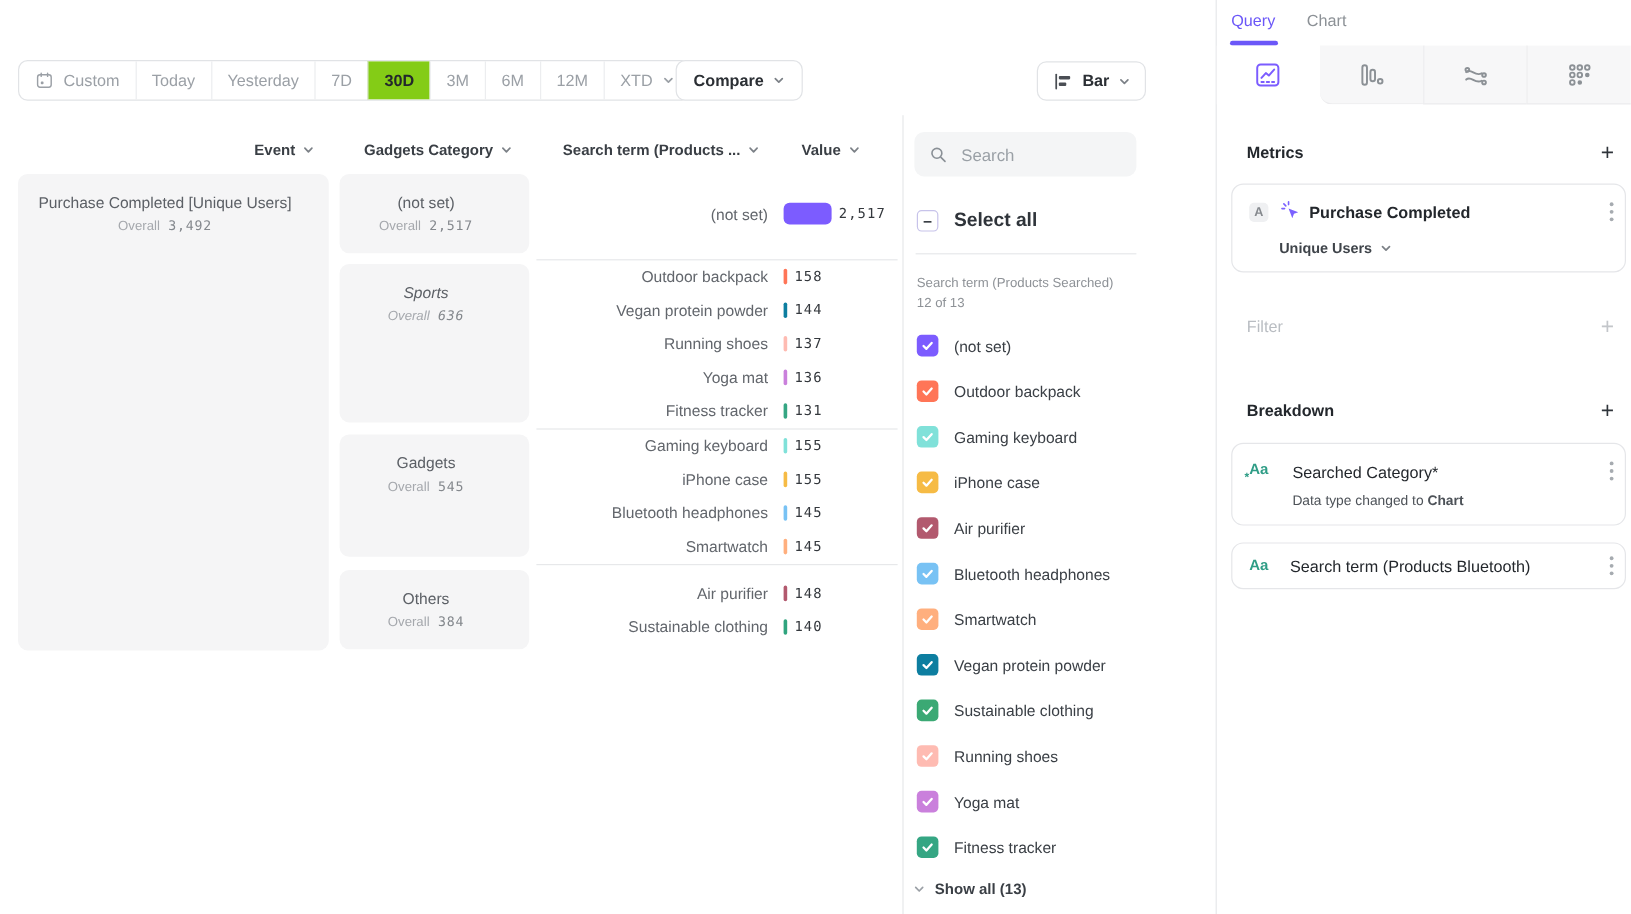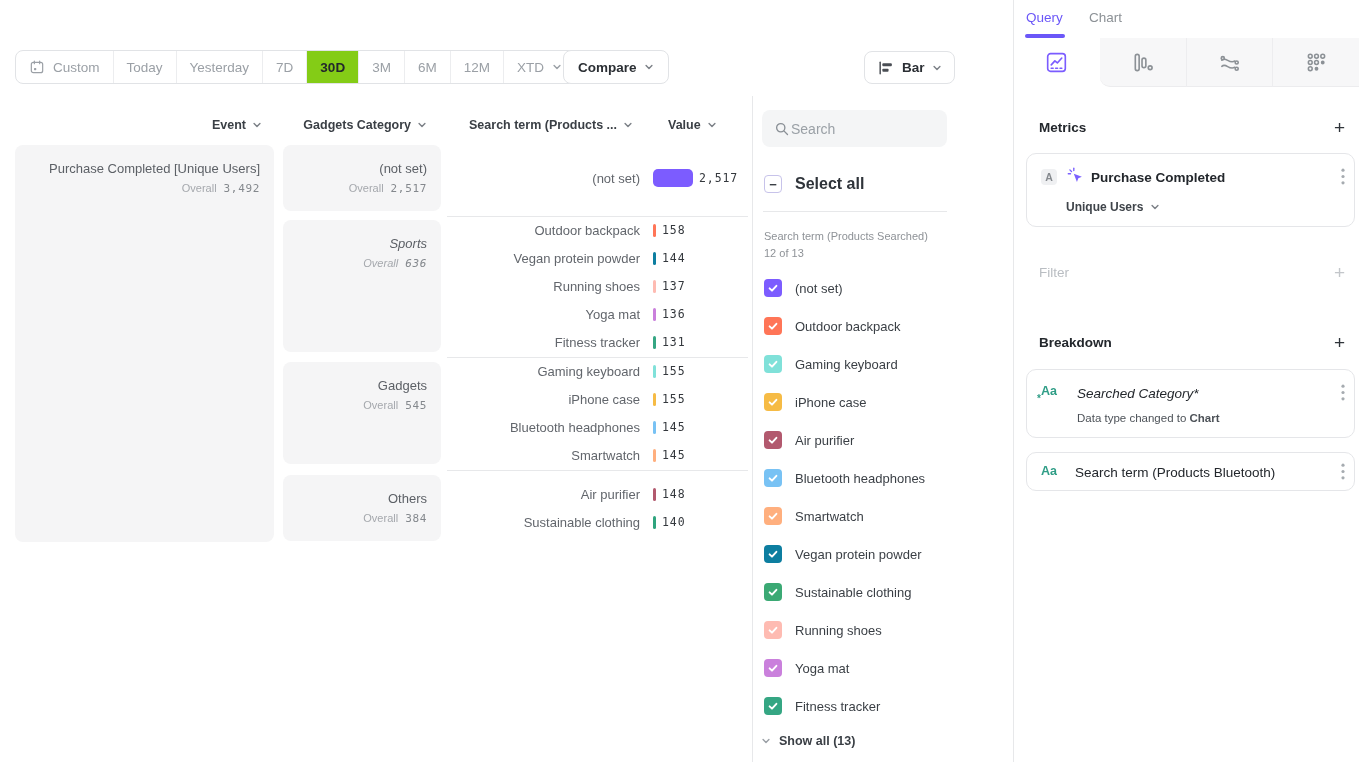--- a/index.html
+++ b/index.html
@@ -18,37 +18,37 @@
        border:1px solid #e1e3e6;border-radius:8px;background:#fff;font-size:13.5px;font-weight:bold;
        color:#2b2f34;box-sizing:border-box;cursor:pointer}
   .chev{color:#7c8187;display:inline-flex;align-items:center}
   .chev.lite{color:#9ba0a6}
   
   .th{position:absolute;top:117px;height:16px;display:flex;align-items:center;gap:6px;font-size:12.5px;
       font-weight:bold;color:#3a3f45;justify-content:flex-end}
   .th.left{justify-content:flex-start}
   
   .gcard{position:absolute;background:#f5f5f6;border-radius:8px;box-sizing:border-box;
-         padding:17px 14px 0 0;text-align:right}
+         padding:17px 14px 0 0;text-align:center}
   .gname{font-size:13px;color:#5c6066;line-height:1.15}
   .gover{margin-top:5px;font-size:11px;color:#a5a8ad}
   .gover .num{color:#84888d;font-family:"DejaVu Sans Mono",monospace;font-size:11px;
          letter-spacing:.06em;margin-left:7px}
   
   .trow{position:absolute;left:455px;width:300px;height:28px;display:flex;align-items:center}
   .tlabel{width:185px;text-align:right;font-size:13px;color:#62666c;white-space:nowrap}
   .tbar{margin-left:13px;flex:none}
   .tval{margin-left:6px;font-family:"DejaVu Sans Mono",monospace;font-size:11.5px;color:#34383d;
         letter-spacing:.08em}
   .sep{position:absolute;left:447px;width:301px;height:1px;background:#e7e8ea}
   .vdiv{position:absolute;left:752px;top:96px;bottom:0;width:1px;background:#e7e8ea}
   
   .legend{position:absolute;left:755px;top:100px;width:258px;bottom:0}
   .search-box{position:absolute;left:7px;top:10px;width:185px;height:37px;background:#f4f5f6;
-        border-radius:8px;display:flex;align-items:center;padding:0 12px;box-sizing:border-box}
+        border-radius:8px;display:flex;align-items:center;gap:10px;padding:0 12px;box-sizing:border-box}
   .search-box input{border:none;outline:none;background:transparent;width:100%;font-size:14px;
         color:#3a3f45;font-family:"Liberation Sans",sans-serif}
   .search-box input::placeholder{color:#9aa0a6}
   .select-all{position:absolute;left:9px;top:75px;display:flex;align-items:center;gap:13px;cursor:pointer}
   .cb{width:18px;height:18px;border-radius:4px;display:flex;align-items:center;justify-content:center;
       box-sizing:border-box;flex:none}
   .cb.indet{background:#fff;border:1.5px solid #c7c3ea;color:#3a3f45;font-size:13px;font-weight:bold;line-height:1}
   .cb.patterned{background-image:radial-gradient(rgba(255,255,255,.55) 1px,transparent 1.3px);
       background-size:4px 4px}
   .sa-label{font-size:16px;font-weight:bold;color:#2f343a}
@@ -81,21 +81,21 @@
   .abadge{position:absolute;left:14px;top:15px;width:16px;height:16px;border-radius:4px;background:#eff0f2;
       color:#85898e;font-size:10.5px;font-weight:bold;display:flex;align-items:center;justify-content:center}
   .spark{position:absolute;left:40px;top:13px}
   .mtitle{position:absolute;left:64px;top:16px;font-size:13.5px;font-weight:bold;color:#23272c}
   .kebab{position:absolute;right:9px;top:14px;cursor:pointer}
   .measure{position:absolute;left:39px;top:46px;display:flex;align-items:center;gap:7px;
       font-size:12px;font-weight:bold;color:#3f444a;cursor:pointer}
   .aa{position:absolute;left:14px;top:14px;color:#2f9d86;font-size:12.5px;font-weight:bold}
   .aa .aster{position:absolute;left:-4px;top:9px;font-size:10px}
   .bd-label{position:absolute;left:50px;top:16px;font-size:13.5px;color:#23272c}
-  .bd-label.ital{font-style:italic}
+  .bd-label.ital{}
   .bd-note{position:absolute;left:50px;top:42px;font-size:11.5px;color:#4d5258}
   .bd-note b{font-weight:bold}
 </style>
 </head>
 <body>
 
 <div class="main">
 
   <div class="range-group" id="rangeGroup">
       <div class="range-btn">

